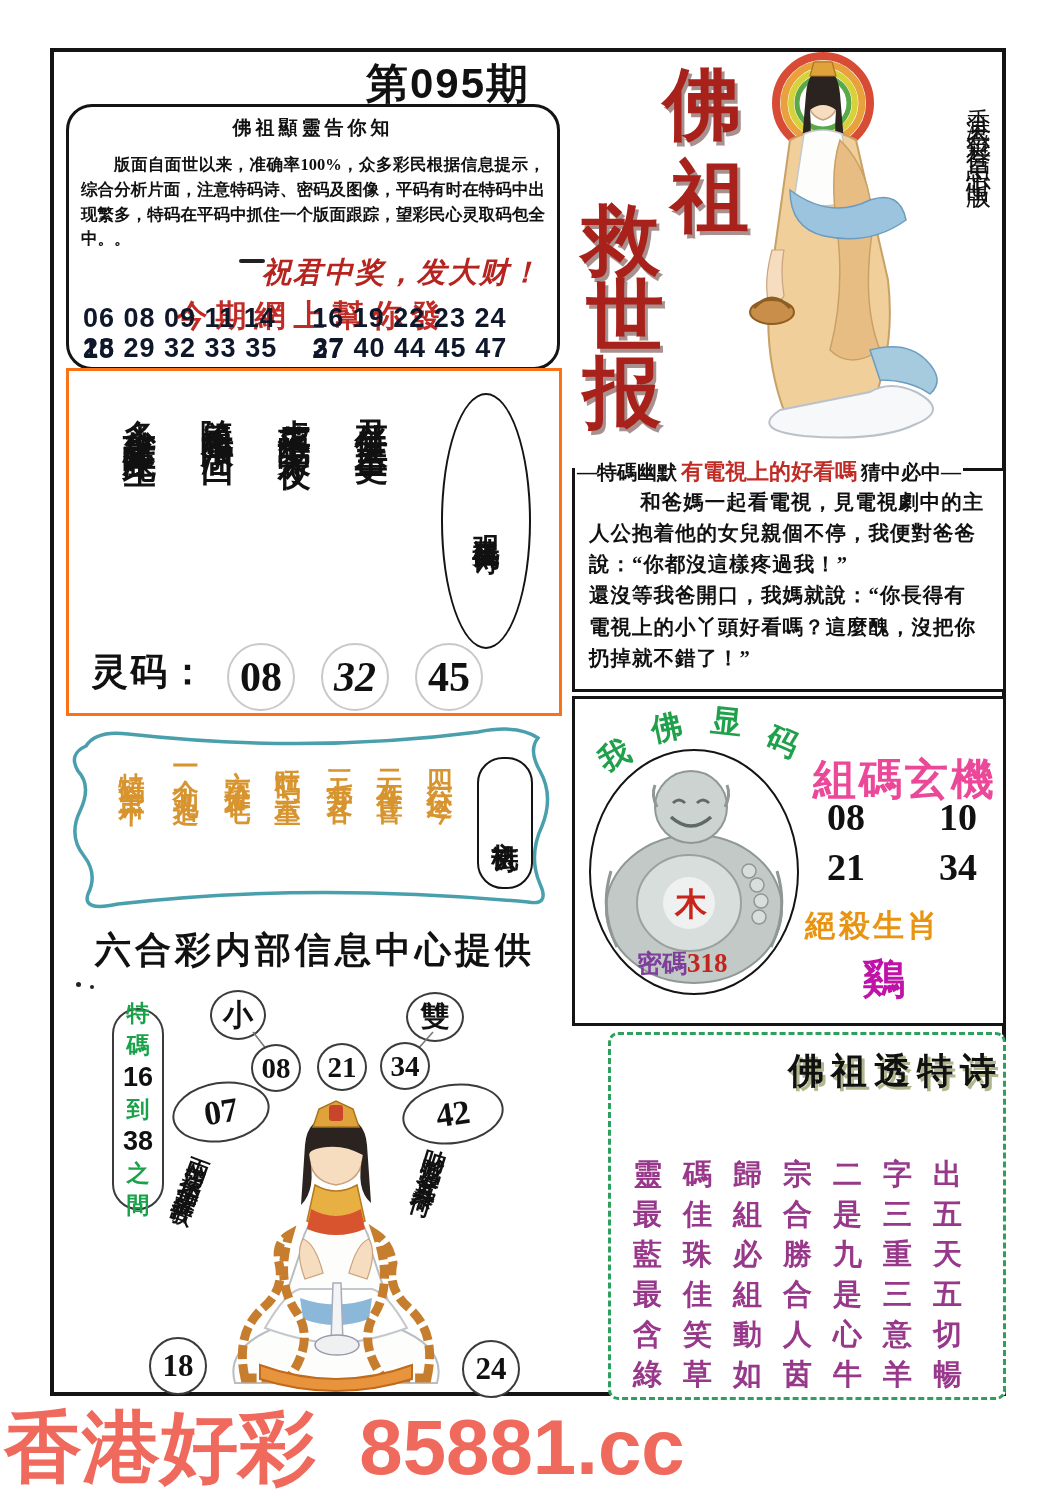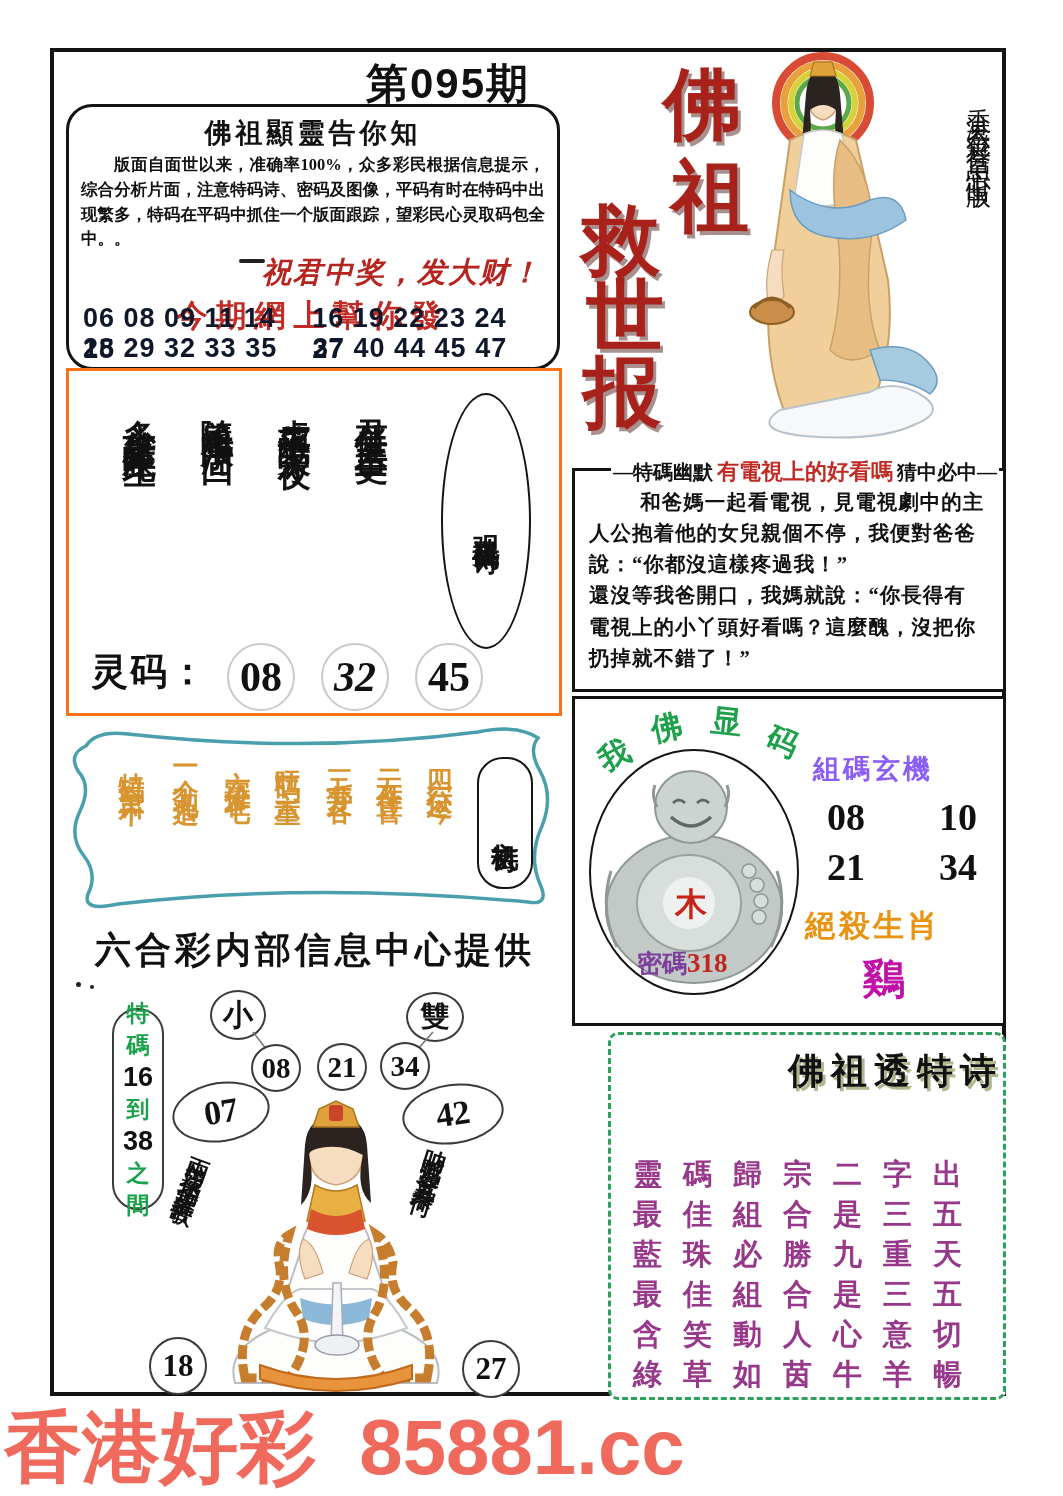--- a/index.html
+++ b/index.html
@@ -6,21 +6,21 @@
   #page{position:relative;width:1063px;height:1496px;background:#fff;overflow:hidden;
         font-family:"Liberation Serif","DejaVu Serif",serif;color:#111;}
   .abs{position:absolute;}
   
   .frame{left:50px;top:48px;width:948px;height:1340px;border:4px solid #141414;}
   
   .issue{left:366px;top:56px;font-size:42px;font-weight:bold;letter-spacing:2px;
          font-family:"Liberation Sans","DejaVu Sans",sans-serif;}
   
   .notice-box{left:66px;top:104px;width:488px;height:260px;border:3px solid #141414;border-radius:26px;background:#fff;}
-  .notice-title{left:0;top:8px;width:100%;text-align:center;font-size:27px;font-weight:bold;letter-spacing:4px;}
+  .notice-title{left:0;top:8px;width:100%;text-align:center;font-size:19px;font-weight:bold;letter-spacing:4px;}
   .notice-body{left:12px;top:46px;width:464px;font-size:16.5px;font-weight:bold;line-height:1.5;text-indent:2em;text-align:justify;}
   .wish{right:16px;top:146px;font-size:29px;font-weight:bold;font-style:italic;color:#b5241f;letter-spacing:2px;}
   .slogan{left:0;top:188px;width:100%;text-align:center;font-size:31px;font-weight:bold;color:#c12b25;letter-spacing:8px;}
   .numrow{left:14px;width:460px;display:flex;justify-content:space-between;font-size:27px;font-weight:bold;color:#0f172a;
           font-family:"Liberation Sans","DejaVu Sans",sans-serif;letter-spacing:1px;}
   
   .lingma-box{left:66px;top:368px;width:490px;height:342px;border:3px solid #f97316;background:#fff;}
   .vtext{writing-mode:vertical-rl;text-orientation:upright;}
   .poemcol{font-size:33px;font-weight:bold;letter-spacing:6px;line-height:1.1;}
   .gy-oval{left:372px;top:22px;width:86px;height:252px;border:2.5px solid #141414;border-radius:50%;
@@ -43,30 +43,30 @@
   .circle{border:2.5px solid #3b3b3b;border-radius:50%;background:#fff;display:flex;align-items:center;justify-content:center;font-weight:bold;}
   .oval-num{border:2.5px solid #3b3b3b;border-radius:50%;background:#fff;display:flex;align-items:center;justify-content:center;
             font-weight:bold;font-size:34px;font-family:"Liberation Serif",serif;}
   .calli{font-size:23px;font-weight:bold;letter-spacing:8px;line-height:1;}
   
   .title-char{font-size:78px;font-weight:900;color:#a8211a;line-height:1;
               text-shadow:3px 4px 0 rgba(60,8,4,.45);}
   .publisher{left:962px;top:88px;font-size:25px;letter-spacing:7px;font-weight:500;}
   
   .joke-box{left:572px;top:468px;width:428px;height:218px;border:3px solid #141414;background:#fff;}
-  .joke-head{left:16px;top:-14px;width:100%;text-align:center;font-size:20px;font-weight:bold;background:transparent;}
+  .joke-head{left:0;top:-14px;width:100%;text-align:left;font-size:20px;font-weight:bold;background:transparent;}
   .joke-head .seg{background:#fff;padding:0 2px;}
   .joke-head .red{color:#c12b25;font-size:22px;}
   .joke-line{font-size:20.5px;font-weight:bold;line-height:1.52;letter-spacing:1px;}
   
   .buddha-box{left:572px;top:696px;width:428px;height:324px;border:3px solid #141414;background:#fff;}
   .arc-char{font-size:31px;font-weight:bold;color:#1fa04a;}
   .buddha-oval{left:14px;top:50px;width:206px;height:242px;border:2.5px solid #141414;border-radius:50%;overflow:hidden;background:#fff;}
   .mima{font-size:25px;font-weight:bold;}
-  .zuma-title{font-size:27px;font-weight:bold;color:#8b5cf6;letter-spacing:3px;}
+  .zuma-title{font-size:43px;font-weight:bold;color:#ec4899;letter-spacing:3px;}
   .zuma-num{font-size:38px;font-weight:bold;font-family:"Liberation Serif",serif;}
   .juesha{font-size:31px;font-weight:bold;color:#e89412;letter-spacing:3px;}
   .zodiac{font-size:42px;font-weight:bold;color:#c011a9;}
   
   .toute-box{left:608px;top:1032px;width:392px;height:362px;border:3px dashed #2da05c;border-radius:10px;background:#fff;}
   .toute-title{left:0;top:12px;width:100%;text-align:right;font-size:36px;font-weight:900;letter-spacing:7px;
                text-shadow:3px 3px 0 rgba(110,124,48,.55);}
   .toute-sub{left:0;top:62px;width:100%;text-align:center;font-size:29px;font-weight:bold;letter-spacing:4px;}
   .toute-sub .dot{color:#111;}
   .toute-row{left:22px;width:352px;font-size:29px;font-weight:bold;color:#97388a;letter-spacing:21px;white-space:nowrap;}
@@ -175,21 +175,21 @@
       <span>42</span>
     </div>
 
   <div class="abs vtext calli" style="left:196px;top:1142px;height:220px;transform:rotate(20deg);transform-origin:top center;">兩翅速拍舞善歌</div>
   <div class="abs vtext calli" style="left:432px;top:1132px;height:220px;transform:rotate(17deg);transform-origin:top center;">呐喊追究莫奈何</div>
 
   <div class="abs circle" style="left:149px;top:1337px;width:54px;height:54px;font-size:31px;">
       <span>18</span>
     </div>
   <div class="abs circle" style="left:462px;top:1340px;width:54px;height:54px;font-size:31px;">
-      <span>27</span>
+      <span>24</span>
     </div>
 
   <svg class="abs" style="left:205px;top:1093px;" width="262" height="300" viewBox="0 0 262 300">
     <path d="M30 290 Q20 255 70 235 L95 160 Q100 120 131 115 Q162 120 167 160 L192 235 Q242 255 232 290 Z" fill="#fdfdfb" stroke="#b9bec4" stroke-width="2"></path>
     <path d="M104 60 Q104 30 131 28 Q158 30 158 60 Q158 88 131 92 Q104 88 104 60 Z" fill="#f6ddc0" stroke="#caa27e" stroke-width="1.5"></path>
     <path d="M100 52 Q102 24 131 22 Q160 24 162 52 L166 110 Q150 96 158 62 Q140 52 122 54 Q104 56 104 62 Q112 96 96 112 Z" fill="#2a2320"></path>
     <path d="M108 34 L154 34 L148 16 L131 8 L114 16 Z" fill="#e0a33c" stroke="#a8751f" stroke-width="1.5"></path>
     <rect x="124" y="12" width="14" height="16" rx="3" fill="#c8452c"></rect>
     <path d="M110 92 Q131 104 152 92 L160 128 Q131 140 102 128 Z" fill="#e8b042" stroke="#b5791f" stroke-width="1.5"></path>
     <path d="M106 116 Q131 130 156 116 L160 136 Q131 148 102 136 Z" fill="#d8542e"></path>

